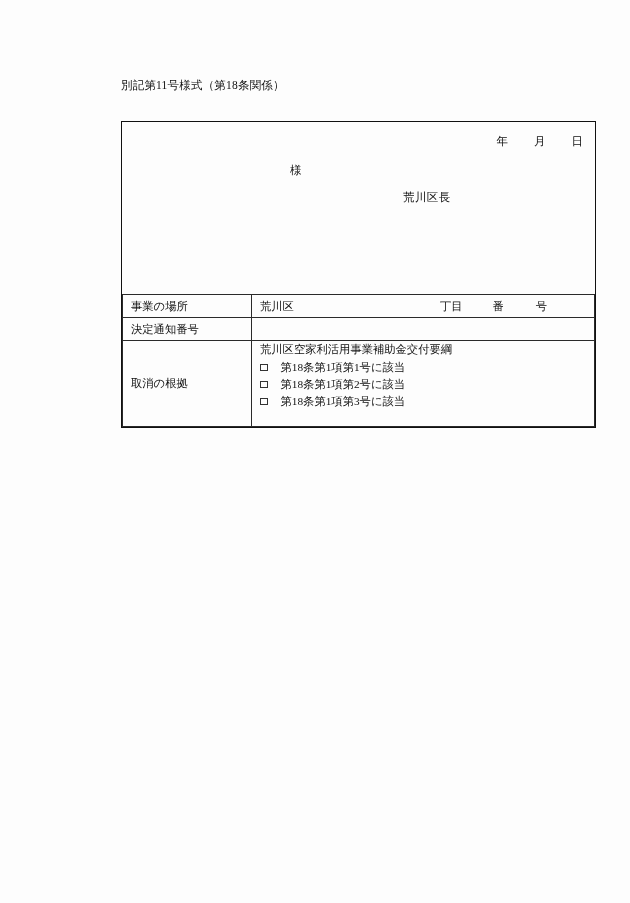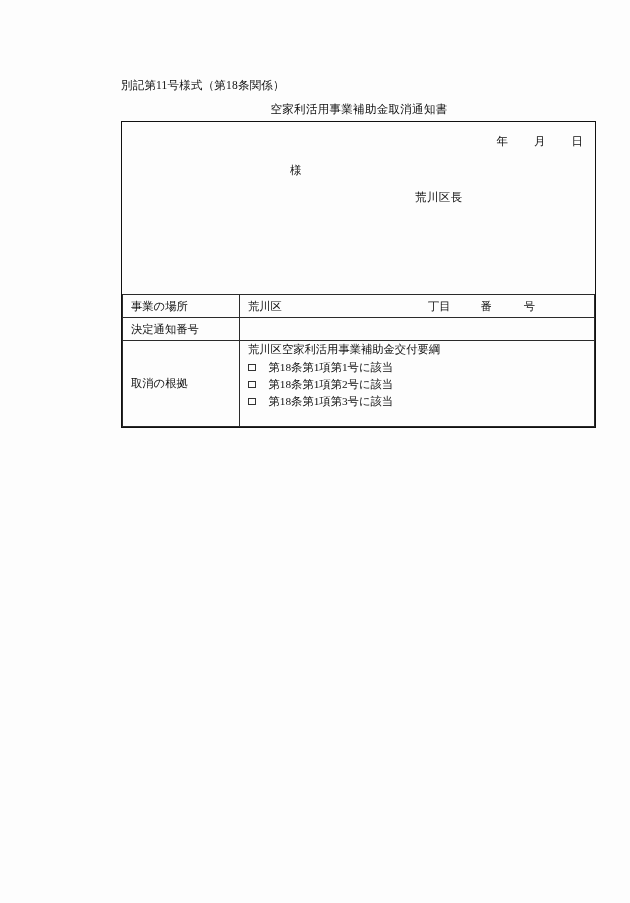--- a/index.html
+++ b/index.html
@@ -72,21 +72,21 @@
 
   .addressee {
     position: absolute;
     left: 168px;
     top: 41px;
     font-size: 11.5px;
   }
 
   .issuer {
     position: absolute;
-    left: 293px;
+    left: 281px;
     top: 68px;
     font-size: 11.5px;
     letter-spacing: 0.4px;
   }
 
   .body-text {
     position: absolute;
     left: 7px;
     right: 6px;
     top: 106px;
@@ -107,21 +107,21 @@
     border-top: 1.1px solid #111;
   }
   .tbl td {
     border: 0.9px solid #2a2a2a;
     font-size: 11.3px;
     vertical-align: middle;
     padding: 0;
   }
   .tbl td.label {
     width: 108px;
-    padding: 0 0 0 8px;
+    padding: 0 12px 0 8px;
     white-space: nowrap;
   }
   .tbl td.value {
     padding: 0 0 0 8px;
   }
   .tbl tr.r-place td { height: 22px; }
   .tbl tr.r-number td { height: 22px; }
   .tbl tr.r-basis td { height: 85px; vertical-align: middle; }
   .tbl tr.r-reason td { height: 69px; }
   .tbl tr.r-note td { height: 57px; }
@@ -152,21 +152,20 @@
     box-sizing: border-box;
   }
 </style>
 </head>
 <body>
 
 <div class="page">
 
   <div class="form-no">別記第11号様式（第18条関係）</div>
 
-  <div class="doc-title">空家利活用事業補助金取消通知書</div>
 
   <div class="frame">
 
     <div class="letter">
 
       <div class="date-line"><span>年</span><span class="gap"></span><span>月</span><span class="gap"></span><span>日</span></div>
 
       <div class="addressee">様</div>
 
       <div class="issuer">荒川区長</div>

